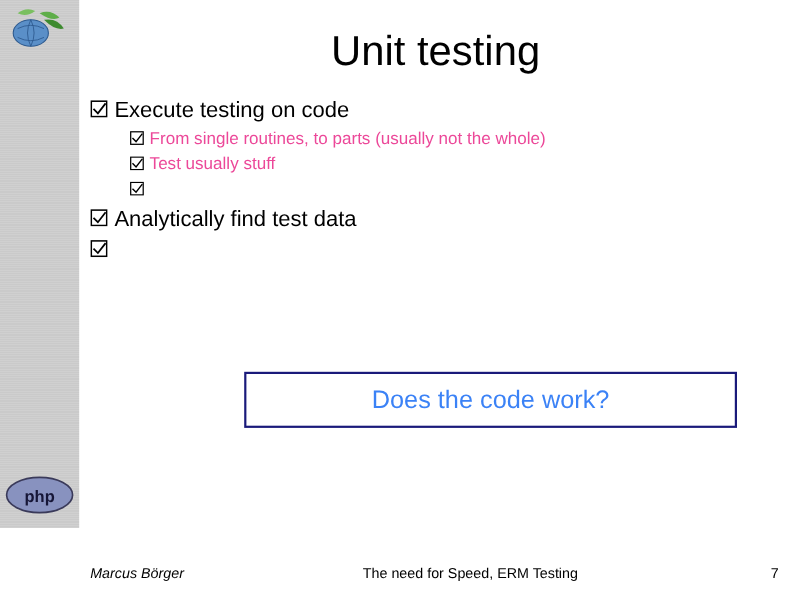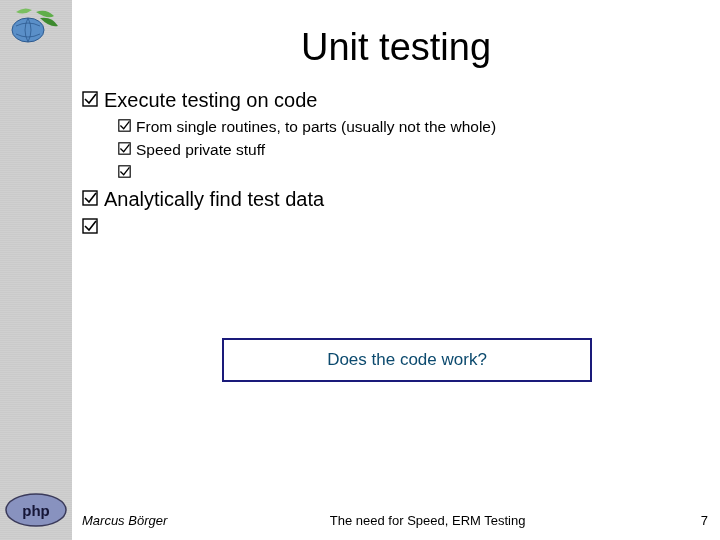--- a/index.html
+++ b/index.html
@@ -5,21 +5,21 @@
   * { margin: 0; padding: 0; box-sizing: border-box; }
   html, body { width: 720px; height: 540px; overflow: hidden; }
   body {
     font-family: Verdana, Geneva, sans-serif;
     background: #fff;
     position: relative;
   }
   .sidebar {
     position: absolute;
     left: 0; top: 0;
-    width: 72px; height: 540px;
+    width: 72px; height: 480px;
     background: repeating-linear-gradient(
       0deg,
       #d0d0d0 0px, #d0d0d0 1px,
       #cacaca 1px, #cacaca 2px
     );
   }
   .logo-top {
     position: absolute;
     left: 6px; top: 6px;
     width: 60px; height: 40px;
@@ -63,33 +63,33 @@
   .lvl1-text {
     font-size: 20px;
     color: #000;
     line-height: 1.3;
   }
   .sublist {
     margin: 4px 0 8px 36px;
   }
   .sub-text {
     font-size: 15.5px;
-    color: #000000;
+    color: #ec4899;
     line-height: 1.35;
   }
   .question-box {
     position: absolute;
     left: 150px; top: 338px;
-    width: 370px;
+    width: 448px;
     border: 2px solid #1a1a7a;
     padding: 10px 12px;
     text-align: center;
     font-family: Arial, Helvetica, sans-serif;
-    font-size: 17px;
-    color: #0c4a6e;
+    font-size: 23px;
+    color: #3b82f6;
   }
   .footer {
     position: absolute;
     left: 82px; right: 12px; bottom: 12px;
     display: flex;
     align-items: baseline;
     font-family: Arial, Helvetica, sans-serif;
     font-size: 13px;
     color: #000;
   }
@@ -145,21 +145,21 @@
         </span>
         <span class="sub-text">From single routines, to parts (usually not the whole)</span>
       </div>
       <div class="row">
         <span class="check sub">
           <svg width="13" height="13" viewBox="0 0 16 16">
             <rect x="1" y="1" width="14" height="14" fill="none" stroke="#000" stroke-width="1.4"></rect>
             <path d="M3 8 L7 12 L14 3" fill="none" stroke="#000" stroke-width="1.6"></path>
           </svg>
         </span>
-        <span class="sub-text">Speed private stuff</span>
+        <span class="sub-text">Test usually stuff</span>
       </div>
       <div class="row">
         <span class="check sub">
           <svg width="13" height="13" viewBox="0 0 16 16">
             <rect x="1" y="1" width="14" height="14" fill="none" stroke="#000" stroke-width="1.4"></rect>
             <path d="M3 8 L7 12 L14 3" fill="none" stroke="#000" stroke-width="1.6"></path>
           </svg>
         </span>
       </div>
     </div>

